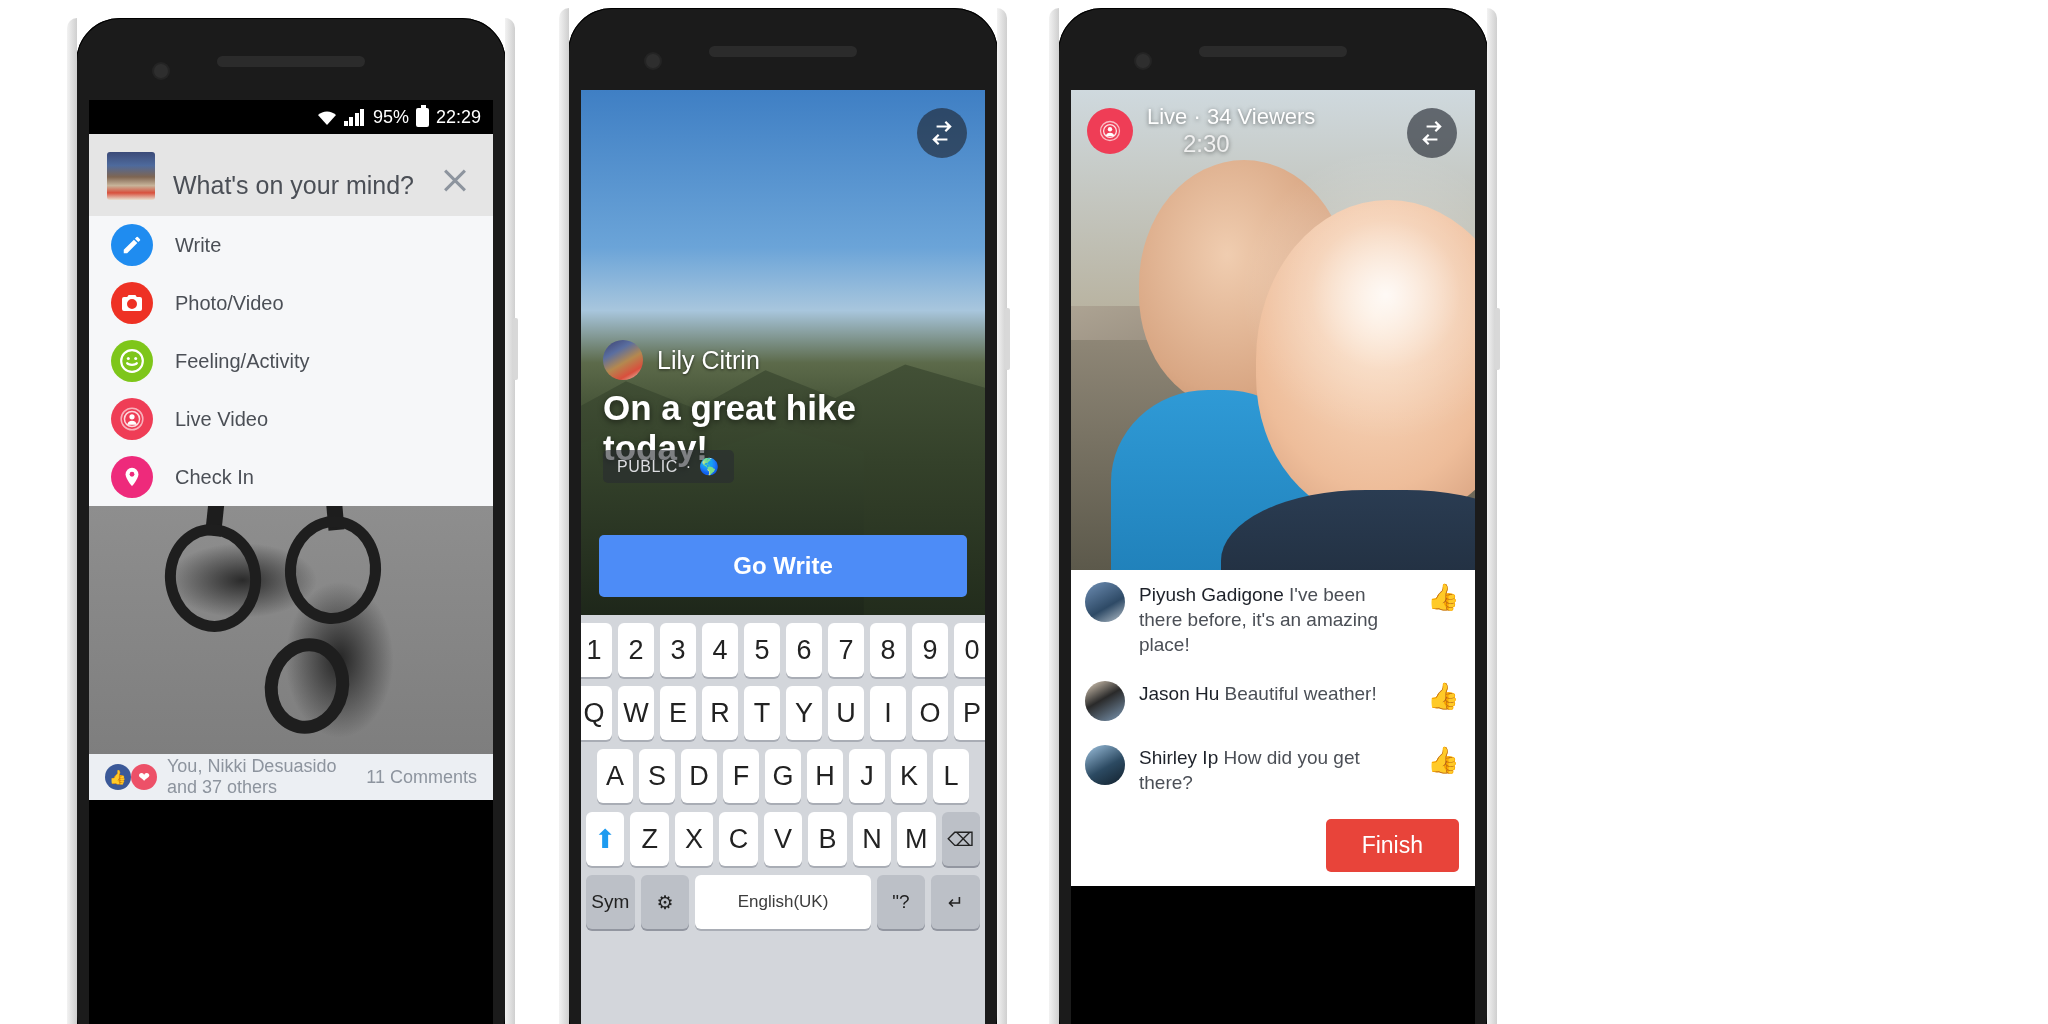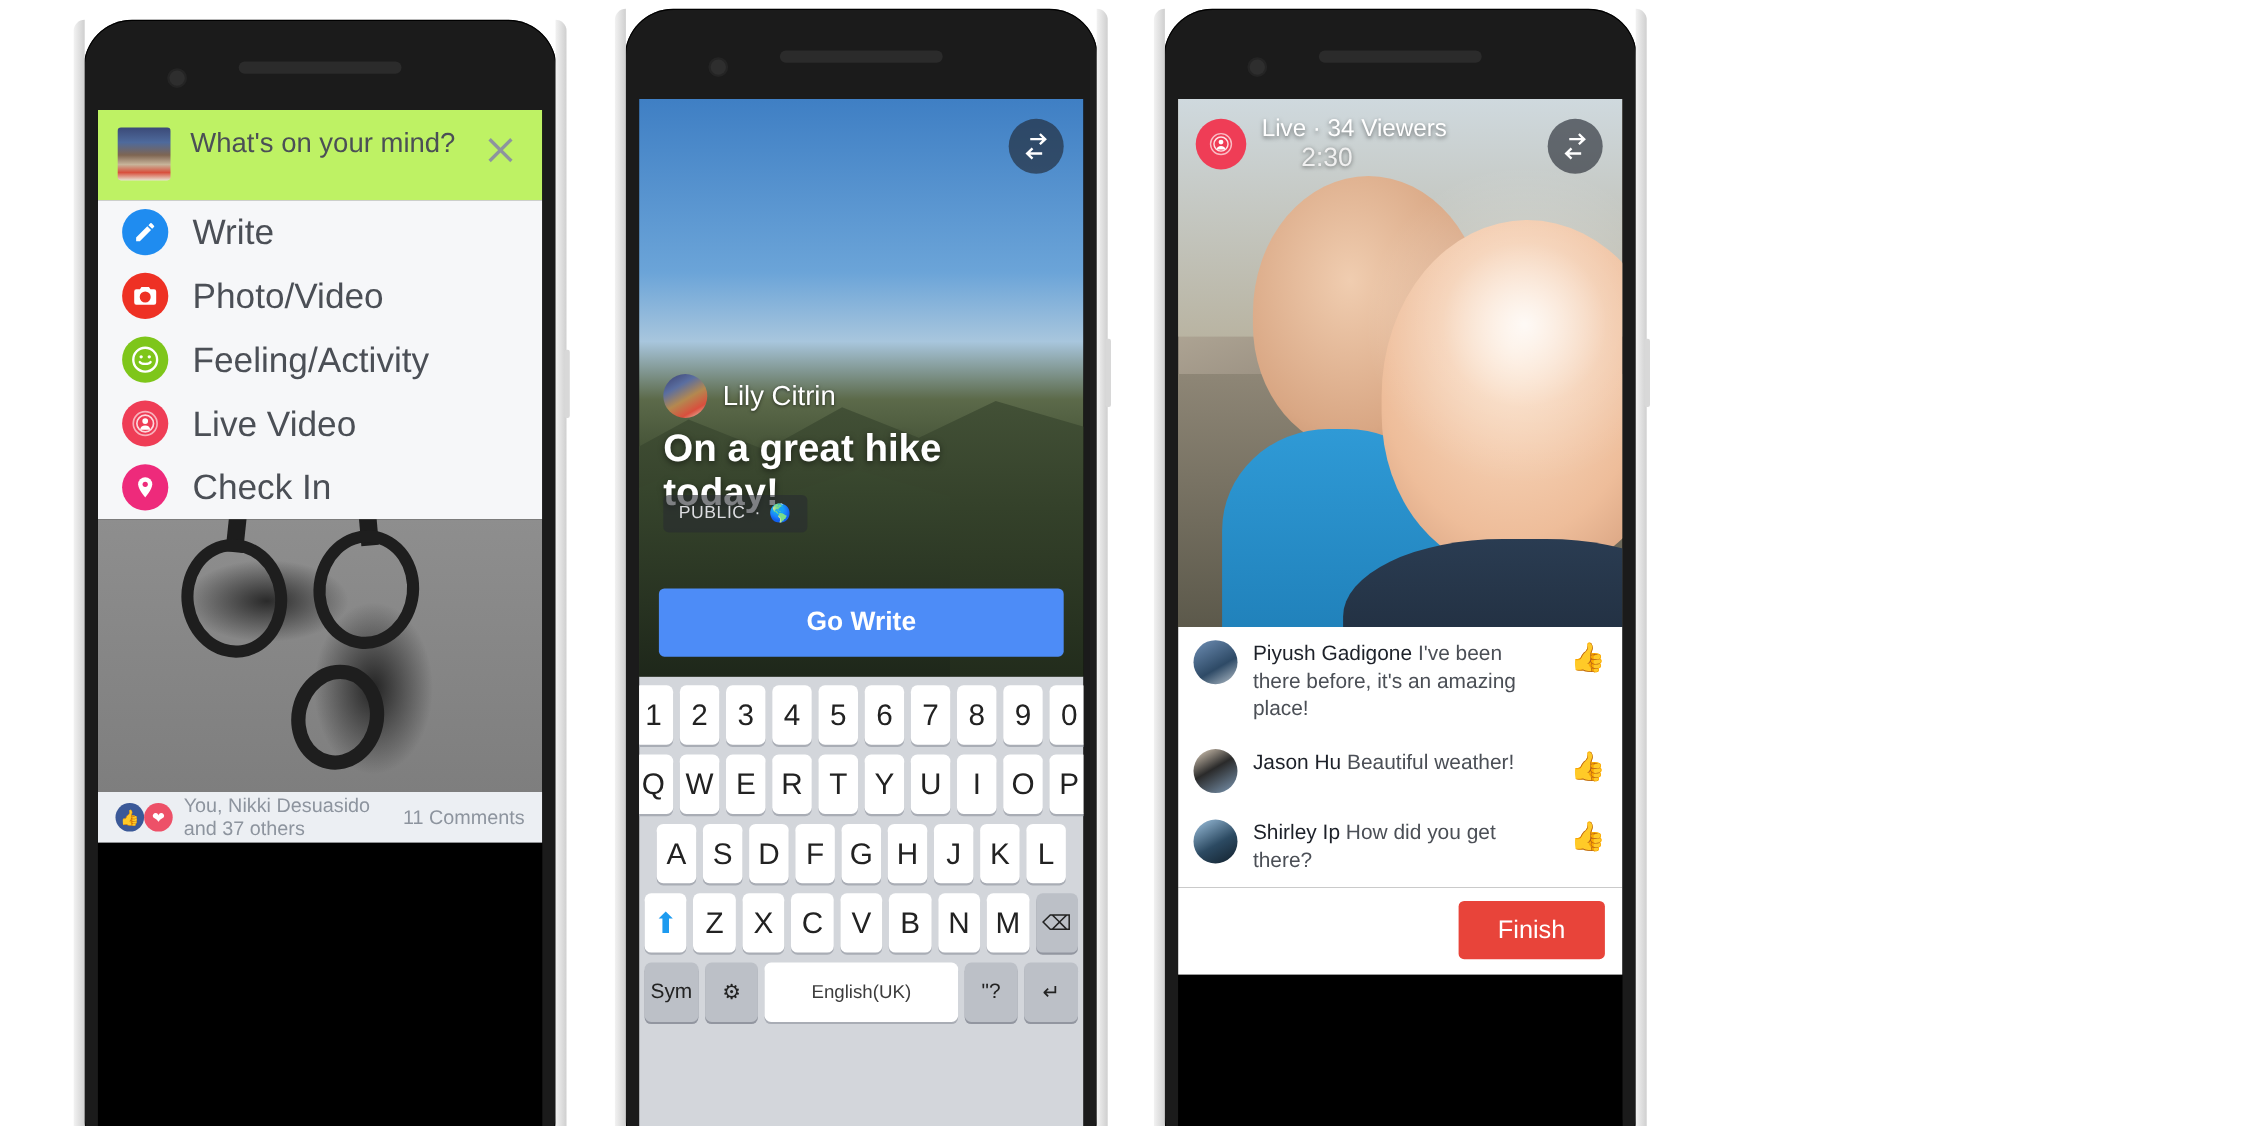--- a/index.html
+++ b/index.html
@@ -37,34 +37,34 @@
                align-items:center; justify-content:flex-end; gap:7px;
                padding:0 12px; font-size:18px; }
   .sb-ico { display:inline-flex; align-items:flex-end; }
   .bars span { display:inline-block; width:4px; margin-right:1.5px; background:#fff; }
   .bars span:nth-child(1){height:5px}.bars span:nth-child(2){height:9px}
   .bars span:nth-child(3){height:13px}.bars span:nth-child(4){height:17px}
   .batt { width:13px; height:19px; border:2px solid #fff; border-radius:2px;
           position:relative; background:#fff; }
   .batt:before{content:"";position:absolute;top:-5px;left:3px;width:5px;height:3px;background:#fff;}
 
-  .composer-head { background:#bef264; display:flex; align-items:flex-start; gap:18px;
+  .composer-head { background:#e5e5e5; display:flex; align-items:flex-end; gap:18px;
                    padding:16px 18px; height:82px; }
   .avatar-sq { width:48px; height:48px; border-radius:3px; flex:none;
     background:linear-gradient(180deg,#3b4a78 0%,#4e6a9c 28%,#7e6552 52%,#c8b49a 70%,#d8503d 85%,#e8dfcf 100%); }
   .composer-ph { flex:1; font-size:25px; color:#4b4f56; }
   .close-x { width:40px; height:40px; position:relative; flex:none; cursor:pointer; }
   .close-x:before,.close-x:after{content:"";position:absolute;left:6px;top:19px;width:28px;height:3px;background:#8d949e;}
   .close-x:before{transform:rotate(45deg)} .close-x:after{transform:rotate(-45deg)}
 
   .menu { background:#f6f7f9; }
   .menu-item { display:flex; align-items:center; gap:22px; padding:0 22px; height:58px; cursor:pointer; }
   .m-ico { width:42px; height:42px; border-radius:50%; flex:none; position:relative;
            display:flex; align-items:center; justify-content:center; color:#fff; }
-  .m-label { font-size:32px; color:#4b4f56; }
+  .m-label { font-size:20px; color:#4b4f56; }
 
   .feed-img { height:248px;
     background:
       radial-gradient(ellipse 120px 60px at 38% 30%, #2a2a2a 0%, rgba(42,42,42,0) 62%),
       radial-gradient(ellipse 90px 130px at 62% 62%, #242424 0%, rgba(36,36,36,0) 60%),
       linear-gradient(180deg,#8e8e8e,#7e7e7e);
     position:relative; overflow:hidden; }
   .ring { position:absolute; border:11px solid #1e1e1e; border-radius:50%; }
   .r1 { width:96px; height:108px; left:76px; top:18px; transform:rotate(-8deg); }
   .r2 { width:96px; height:108px; left:196px; top:10px; transform:rotate(6deg); }
@@ -171,20 +171,36 @@
 
   <div class="phone p1">
     <div class="bezel-side l"></div>
     <div class="bezel-side r"></div>
     <div class="pwr" style="top:300px"></div>
     <div class="speaker"></div>
     <div class="cam" style="left:78px"></div>
 
     <div class="screen">
 
+      <div class="statusbar">
+        <span class="sb-ico">
+          <svg width="20" height="17" viewBox="0 0 20 17">
+              <path d="M10 16 L1 6 a13 13 0 0 1 18 0 Z" fill="#fff"></path>
+            </svg>
+        </span>
+        <span class="sb-ico bars">
+          <span></span>
+            <span></span>
+            <span></span>
+            <span></span>
+        </span>
+        <span>95%</span>
+        <span class="batt"></span>
+        <span>22:29</span>
+      </div>
 
       <div class="composer-head">
         <div class="avatar-sq"></div>
         <div class="composer-ph">What's on your mind?</div>
         <div class="close-x"></div>
       </div>
 
       <div class="menu">
 
         <div class="menu-item">

